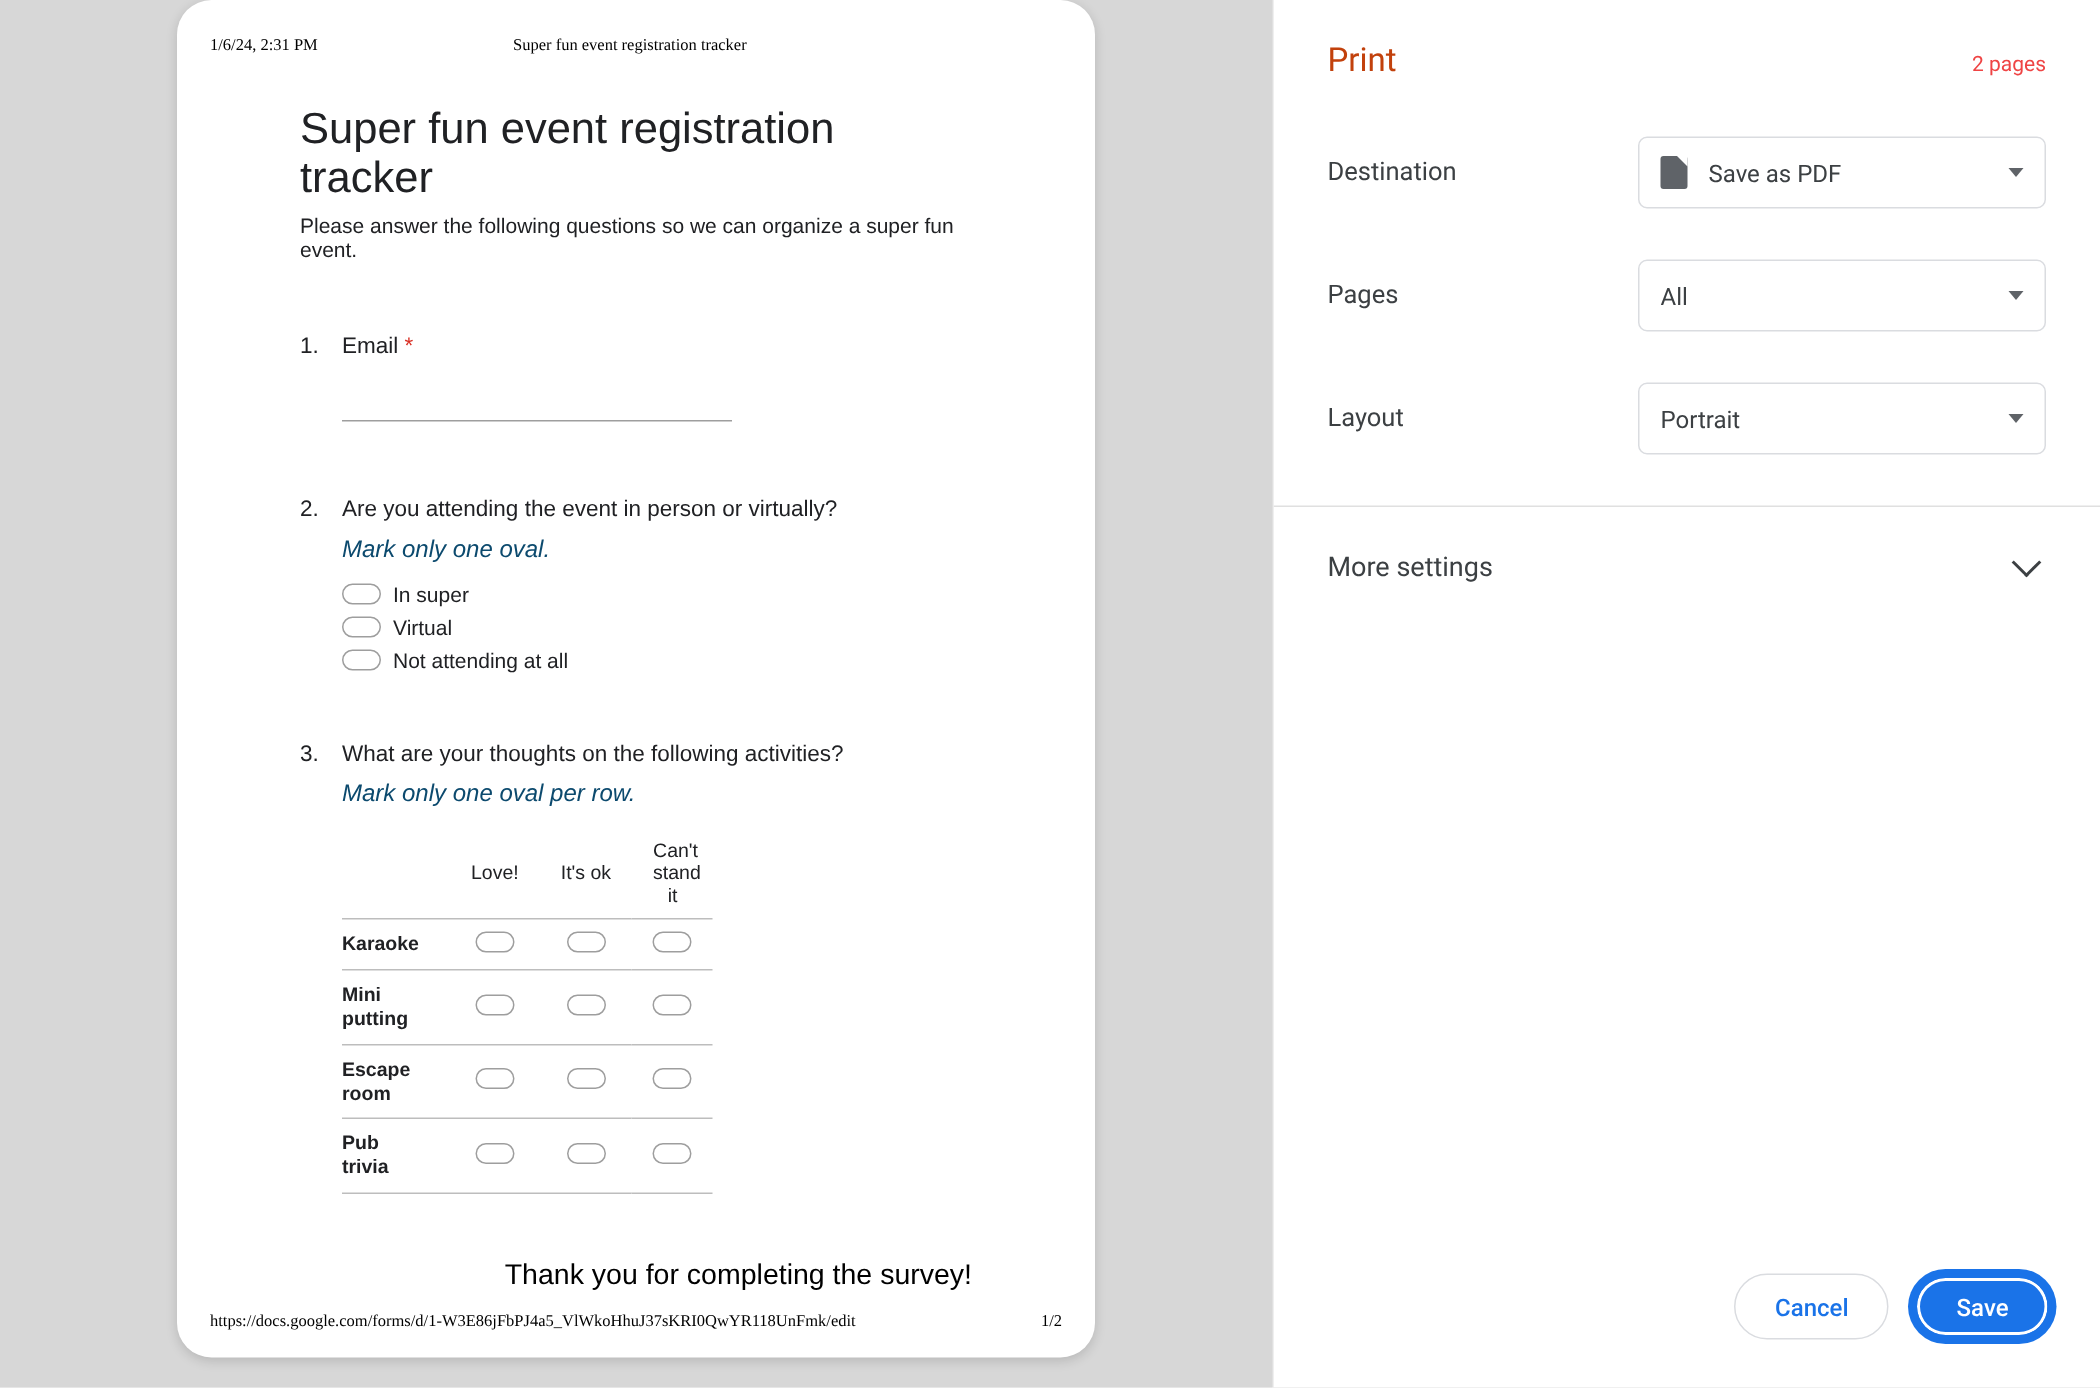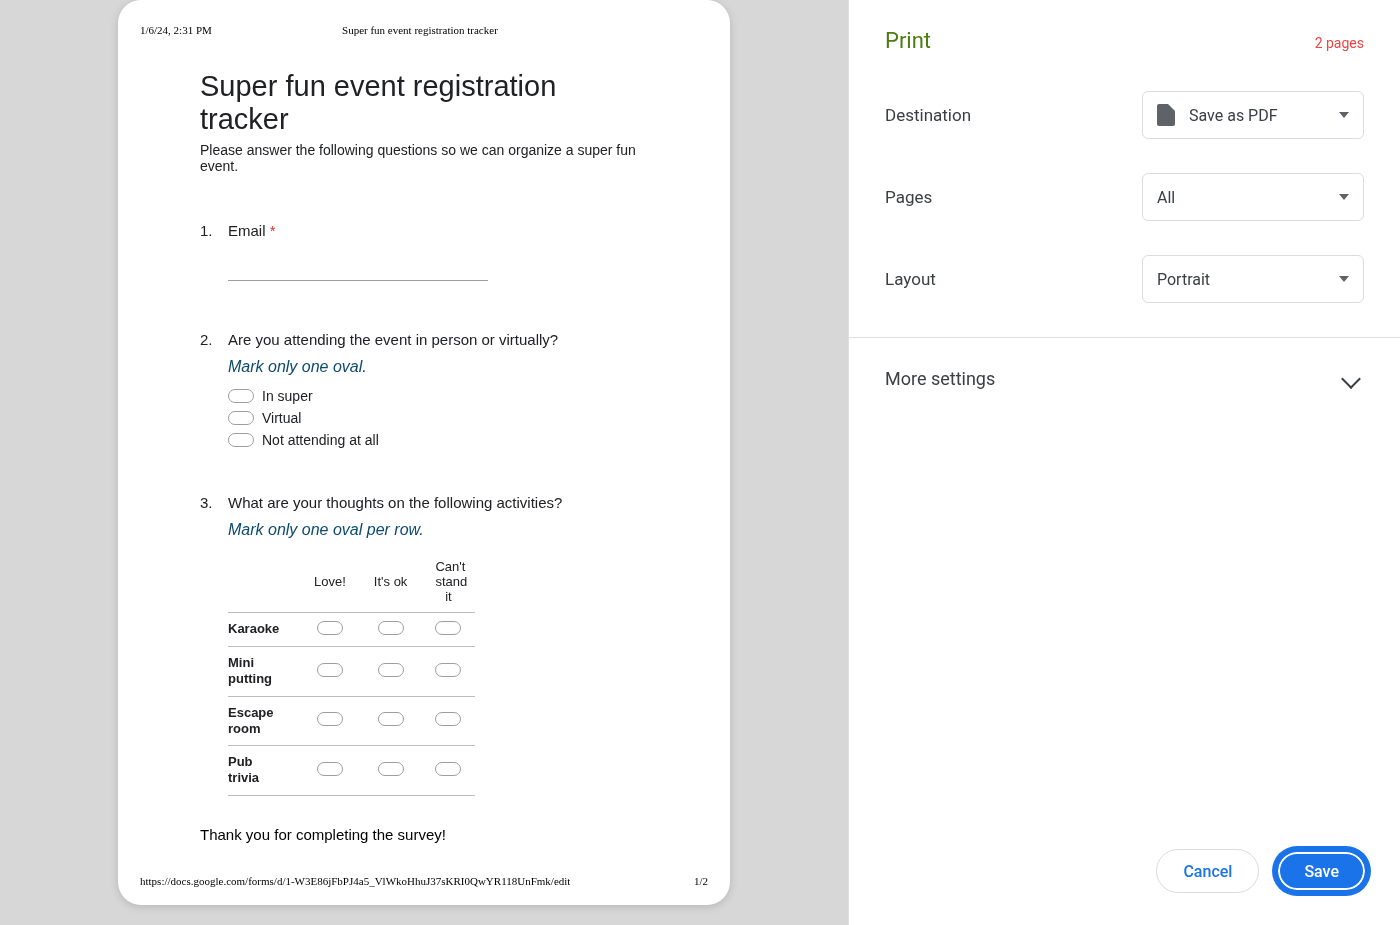--- a/index.html
+++ b/index.html
@@ -128,22 +128,23 @@
     border-bottom: 1px solid #bdbdbd;
   }
   .grid-oval {
     width: 26px; height:14px;
     border:1.5px solid #9e9e9e;
     border-radius: 8px;
     display:inline-block;
   }
   .thanks {
     font-family: Arial, sans-serif;
-    font-size: 15px;
-    margin-top: 30px;
+    font-size: 19px;
+    margin-top: 44px;
+    text-align: right;
   }
   .page-footer {
     position: absolute;
     bottom: 18px;
     left: 22px;
     right: 22px;
     display:flex;
     justify-content: space-between;
     font-size: 11px;
     font-family: "Times New Roman", serif;
@@ -165,39 +166,39 @@
     overflow:auto;
   }
   .panel-head {
     display:flex;
     justify-content: space-between;
     align-items: baseline;
     margin-bottom: 38px;
   }
   .panel-title {
     font-size: 22px;
-    color: #4d7c0f;
+    color: #c2410c;
     font-weight: 400;
   }
   .page-count {
     font-size: 14px;
     color: #ef4444;
   }
   .setting-row {
     display:flex;
     align-items:center;
     justify-content: space-between;
     margin-bottom: 34px;
   }
   .setting-label {
     font-size: 17px;
     color: #3c4043;
   }
   .select-box {
-    width: 222px;
+    width: 272px;
     height: 48px;
     border: 1px solid #dadce0;
     border-radius: 6px;
     display:flex;
     align-items:center;
     padding: 0 14px;
     font-size: 16px;
     color: #3c4043;
     position: relative;
     background:#fff;
@@ -228,21 +229,21 @@
     border-top:7px solid #fff;
     border-left:7px solid transparent;
   }
   .divider {
     border-top:1px solid #e0e0e0;
     margin: 14px -36px 0 -36px;
   }
   .more-row {
     display:flex;
     justify-content: space-between;
-    align-items:center;
+    align-items:flex-start;
     padding: 30px 0;
     font-size: 18px;
     color:#3c4043;
     cursor:pointer;
   }
   .chev {
     width: 14px; height: 14px;
     border-right: 2px solid #3c4043;
     border-bottom: 2px solid #3c4043;
     transform: rotate(45deg);

